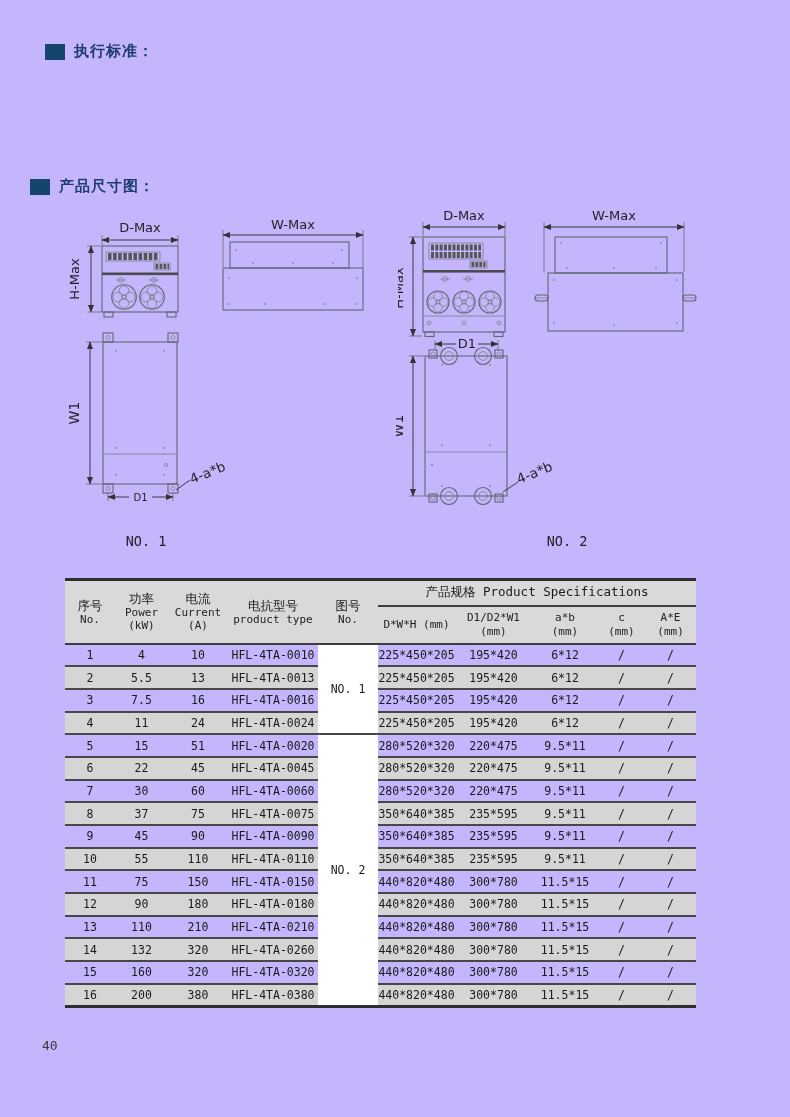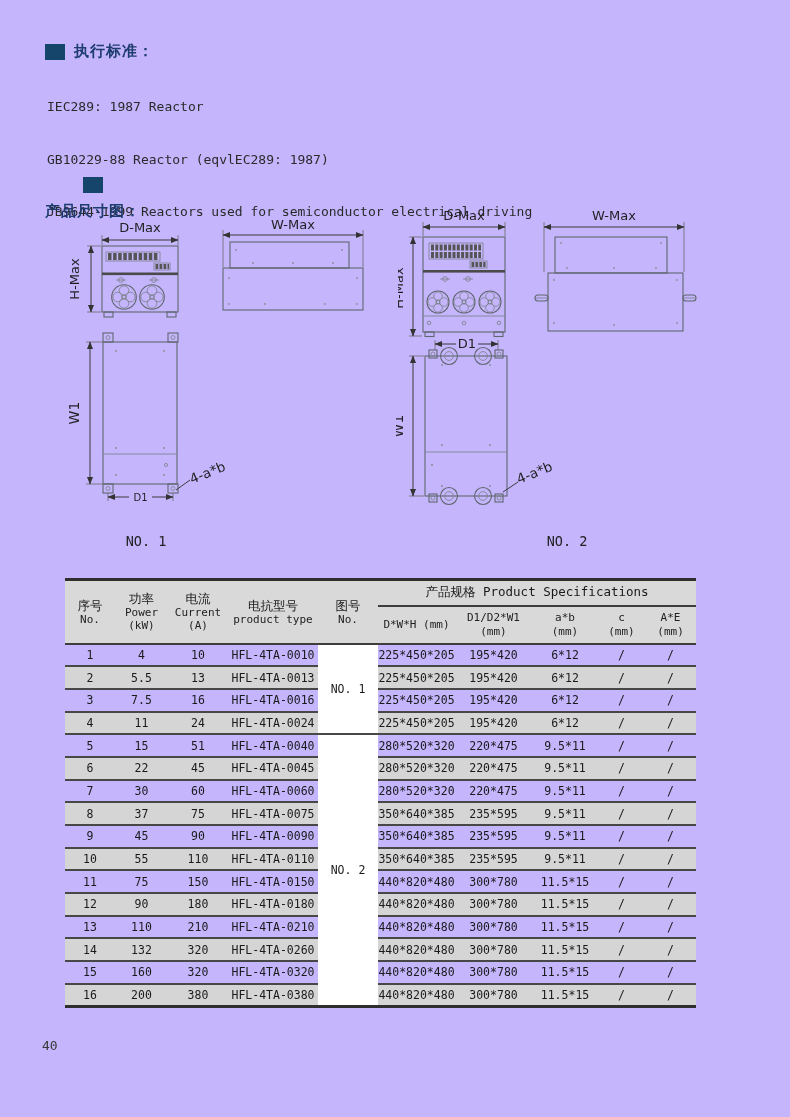--- a/index.html
+++ b/index.html
@@ -9,21 +9,21 @@
   *{margin:0;padding:0;box-sizing:border-box;}
   html,body{background:#888;}
   .page{position:relative;width:790px;height:1117px;background:#c4b5fd;margin:0 auto;
     font-family:"DejaVu Sans",sans-serif;color:#1a1a1a;overflow:hidden;}
   
   .sec-head{position:absolute;display:flex;align-items:center;gap:9px;}
   .sec-head .sq{width:20px;height:16px;background:var(--navy);flex:0 0 auto;}
   .sec-head h2{font-size:15px;font-weight:bold;color:var(--title);letter-spacing:1px;
     font-family:"DejaVu Sans",sans-serif;}
   #std-head{left:45px;top:42px;}
-  #dim-head{left:45px;top:177px;flex-direction:column;}
+  #dim-head{left:30px;top:177px;}
   .std-lines{position:absolute;left:47px;top:63px;font-family:"DejaVu Sans Mono",monospace;
     font-size:13px;line-height:17.5px;color:#2a2a2a;white-space:pre;}
   
   .fig-svg{position:absolute;}
   .fig-svg text{font-family:"DejaVu Sans",sans-serif;font-size:13px;fill:#1f1f1f;}
   .fig-svg .dim{stroke:#3a3a3a;stroke-width:1;}
   .fig-svg .ext{stroke:#6a6a6a;stroke-width:0.8;}
   .fig-svg .o{stroke:var(--draw);stroke-width:1.1;fill:none;}
   .fig-svg .i{stroke:var(--draw2);stroke-width:0.8;fill:none;}
   .fig-svg .dot{fill:#8a8f94;}
@@ -60,25 +60,20 @@
       <marker id="arr" markerWidth="9" markerHeight="8" refX="7" refY="3" orient="auto-start-reverse" markerUnits="userSpaceOnUse">
         <path d="M0,0 L7.5,3 L0,6 z" fill="#333"></path>
       </marker>
     </defs>
   </svg>
 
   <div class="sec-head" id="std-head">
     <span class="sq"></span>
     <h2>执行标准：</h2>
   </div>
-  <div class="std-lines">
-    <div>IEC289: 1987 Reactor</div>
-    <div>GB10229-88 Reactor (eqvlEC289: 1987)</div>
-    <div>JB9644-1999 Reactors used for semiconductor electrical driving</div>
-  </div>
 
   <div class="sec-head" id="dim-head">
     <span class="sq"></span>
     <h2>产品尺寸图：</h2>
   </div>
 
   <svg class="fig-svg" style="left:66px;top:214px" width="126" height="112" viewBox="0 0 126 112">
     <line class="ext" x1="36" y1="31" x2="36" y2="21"></line>
     <line class="ext" x1="112" y1="31" x2="112" y2="21"></line>
     <line class="dim" x1="36" y1="26" x2="112" y2="26" marker-start="url(#arr)" marker-end="url(#arr)"></line>
@@ -396,21 +391,21 @@
       <td>225*450*205</td>
       <td>195*420</td>
       <td>6*12</td>
       <td>/</td>
       <td>/</td>
     </tr>
         <tr>
       <td>5</td>
       <td>15</td>
       <td>51</td>
-      <td>HFL-4TA-0040</td>
+      <td>HFL-4TA-0020</td>
       <td class="figcell" rowspan="12">NO. 2</td>
           <td>280*520*320</td>
       <td>220*475</td>
       <td>9.5*11</td>
       <td>/</td>
       <td>/</td>
     </tr>
         <tr class="shade">
       <td>6</td>
       <td>22</td>

